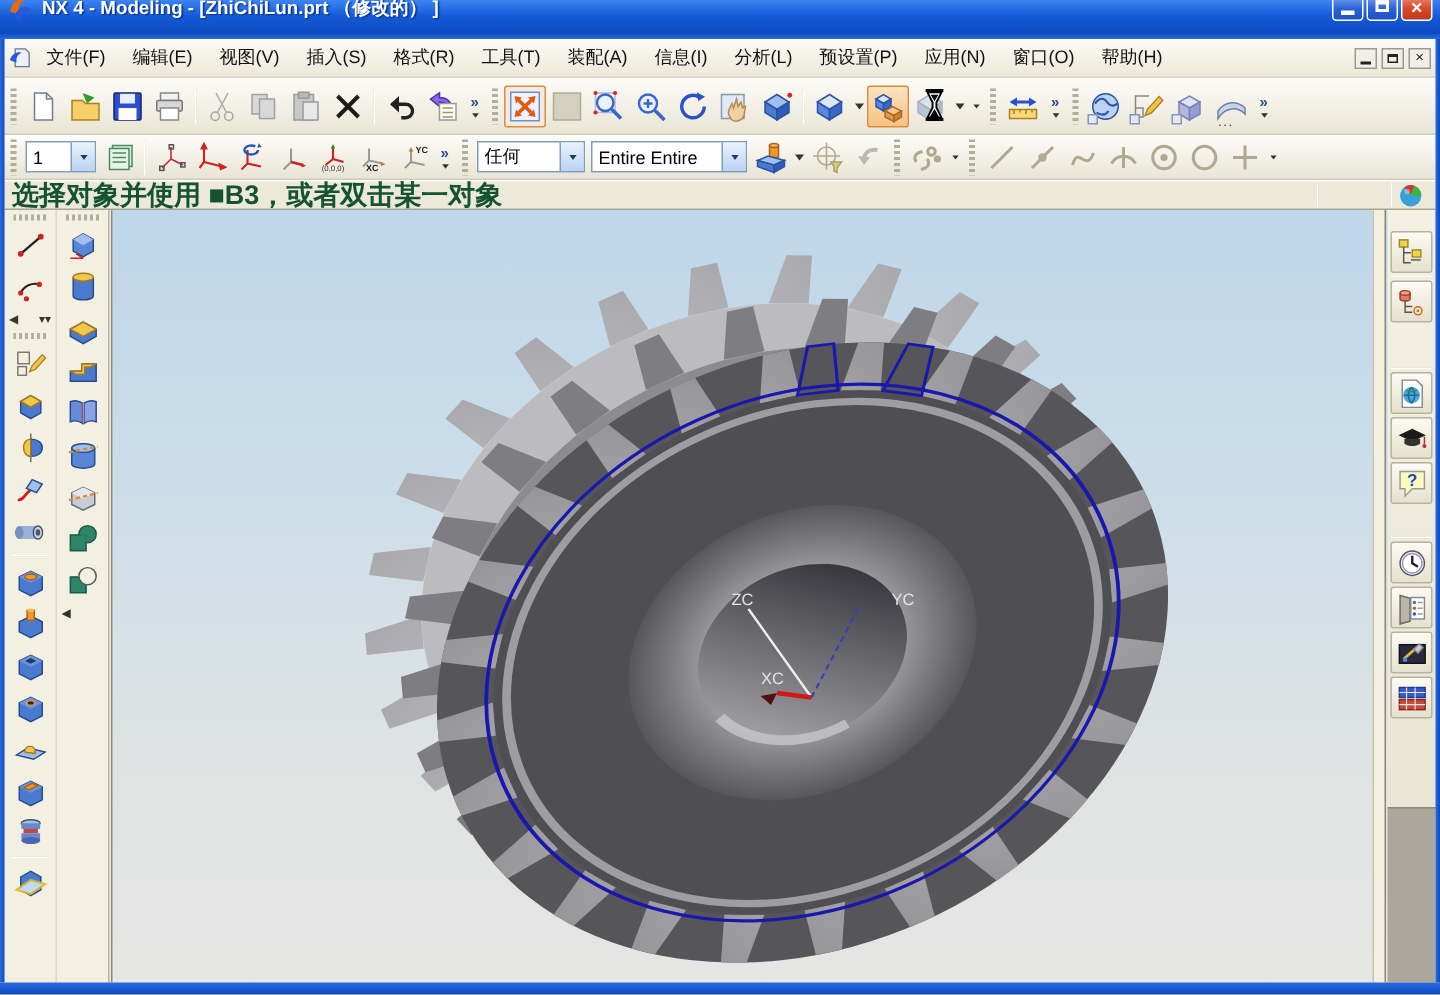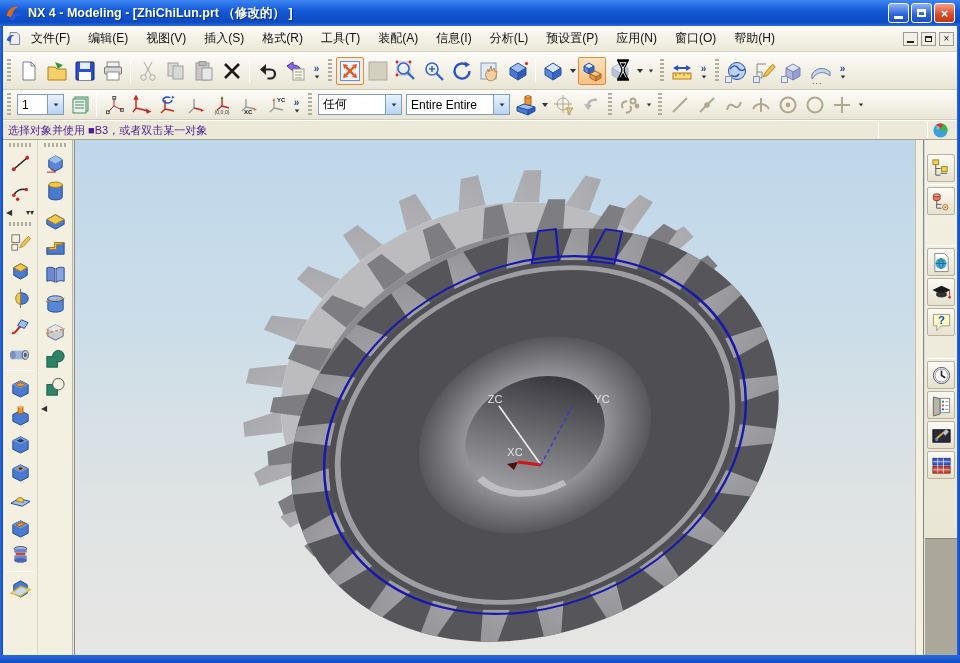--- a/index.html
+++ b/index.html
@@ -1,19 +1,19 @@
 <!DOCTYPE html>
 <html><head>
 <meta charset="utf-8">
 <style>
 *{margin:0;padding:0;box-sizing:border-box}
 body{font-family:"Liberation Sans",sans-serif;background:#444}
 #win{position:relative;width:960px;height:663px;background:#ece9d8;overflow:hidden;font-size:12px}
 
-.titlebar{position:absolute;left:0;top:0;width:960px;height:26px;display:flex;align-items:center;padding:1px 5px;color:#fff;font-weight:bold;font-size:12.5px;background:linear-gradient(#3d85f2,#155bd8 40%,#0d4ac0 85%,#2a6ae0)}
+.titlebar{position:absolute;left:0;top:0;width:960px;height:26px;display:flex;align-items:flex-end;padding:12px 5px;color:#fff;font-weight:bold;font-size:12.5px;background:linear-gradient(#3d85f2,#155bd8 40%,#0d4ac0 85%,#2a6ae0)}
 .titlebar .title{flex:1;margin-left:5px;white-space:nowrap;overflow:hidden;text-shadow:1px 1px 1px #05308a}
 .wbtn{width:21px;height:20px;margin-left:2px;border:1px solid #fff;border-radius:3px;background:linear-gradient(#8fb4f4,#2a62d8 60%,#1e50c0);display:flex;align-items:center;justify-content:center;color:#fff;font-weight:bold;font-size:13px;line-height:1}
 .wbtn.close{background:linear-gradient(#f5a088,#d84826 60%,#c03818)}
 .glyph-min{width:9px;height:3px;background:#fff;margin-top:9px}
 .glyph-res{width:9px;height:8px;border:2px solid #fff;border-top-width:3px}
 .sideL,.sideR{position:absolute;top:26px;width:3px;height:629px;background:linear-gradient(90deg,#2a6ae0,#0d4ac0)}
 .sideL{left:0}.sideR{left:957px}
 .bbar{position:absolute;left:0;top:655px;width:960px;height:8px;background:linear-gradient(#2a6ae0,#0d4ac0)}
 
 .menubar{position:absolute;left:3px;top:26px;width:954px;height:26px;display:flex;align-items:center;background:linear-gradient(#fbfaf6,#ece9d8);border-bottom:1px solid #d8d4c4;padding:0 2px}
@@ -39,21 +39,21 @@
 .chev .tri{transform:scale(.75);margin-top:1px}
 .sub{position:absolute;left:1px;bottom:1px;width:7px;height:7px;border:1px solid #8a94b4;background:#e4e8f4}
 .ell{position:absolute;left:4px;bottom:-2px;font-size:9px;color:#444;letter-spacing:1px}
 .combo{display:flex;align-items:center;height:21px;background:#fff;border:1px solid #7f9db9;margin:0 2px}
 .combo .val{flex:1;padding:0 4px;font-size:12px;white-space:nowrap;overflow:hidden;color:#000}
 .combo .cbtn{width:16px;height:100%;border-left:1px solid #7f9db9;background:linear-gradient(#eaf2fd,#b9d3f3);display:flex;align-items:center;justify-content:center}
 .combo .cbtn .tri{border-top-color:#1a3a6a;transform:scale(.8)}
 .hourglass{position:absolute;left:5px;top:1px;width:20px;height:24px}
 
 .promptbar{position:absolute;left:3px;top:120px;width:954px;height:20px;background:#ece9d8;border-top:1px solid #fff;border-bottom:1px solid #aaa592;display:flex;align-items:center}
-.promptbar .ptext{flex:1;font-weight:normal;font-size:11px;color:#4c1d95;padding-left:5px;white-space:nowrap;overflow:hidden}
+.promptbar .ptext{flex:1;font-weight:bold;font-size:18px;color:#14532d;padding-left:5px;white-space:nowrap;overflow:hidden}
 .pdiv{width:1px;height:16px;background:#b8b4a2;border-right:1px solid #fff;margin:0 2px}
 .pcell{width:44px;height:16px}
 .psphere{width:17px;height:17px;margin:0 8px 0 2px}
 
 .colA,.colB{position:absolute;top:140px;width:35px;height:515px;background:#f3f0e2;display:flex;flex-direction:column;align-items:center}
 .colA{left:3px;border-right:1px solid #dcd8c8}
 .colB{left:38px;border-right:1px solid #b8b4a4}
 .hgrip{width:22px;height:4px;margin:3px 0 2px;background:repeating-linear-gradient(90deg,#b2ae9c 0 2px,transparent 2px 4px)}
 .hsep{width:26px;height:1px;background:#c4c0b0;border-bottom:1px solid #fff;margin:2px 0}
 .lbtn{width:29px;height:27px;margin:.5px 0;border:none;background:transparent;display:flex;align-items:center;justify-content:center;position:relative}
@@ -396,21 +396,21 @@
           <path d="M9 13V5M9 13l-4 4M9 13l9 2" stroke="#999" stroke-width="1.3"></path>
           <path d="M9 3L7.5 6h3z" fill="#c8742a"></path>
           <text x="12" y="7" font-size="6" font-weight="bold" fill="#222" stroke="none">YC</text>
         </svg>
       </button>
     <button class="chev">
         <span>»</span>
         <div class="tri"></div>
       </button>
     <div class="vgrip"></div>
-    <div class="combo" style="width:84px">
+    <div class="combo" style="width:72px">
         <span class="val">任何</span>
         <span class="cbtn">
           <div class="tri"></div>
         </span>
       </div>
     <div class="combo" style="width:104px">
         <span class="val">Entire Entire</span>
         <span class="cbtn">
           <div class="tri"></div>
         </span>

